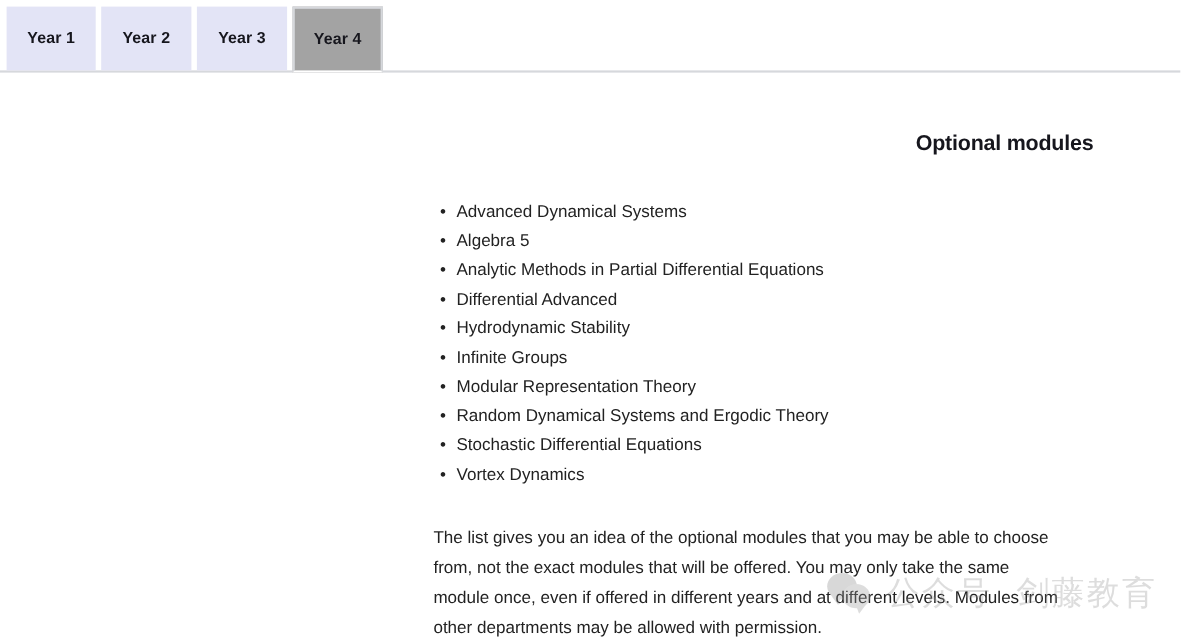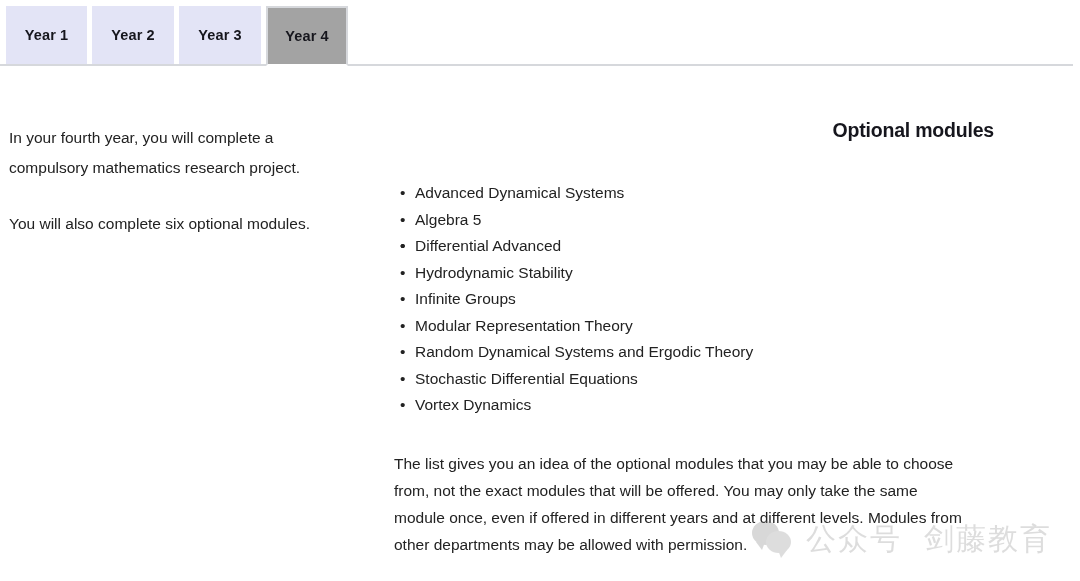--- a/index.html
+++ b/index.html
@@ -219,38 +219,35 @@
       <span>Year 3</span>
     </div>
     <div class="tab active">
       <span>Year 4</span>
     </div>
   </div>
 </div>
 
 <div class="content">
 
-  <div class="col-left">
-    <p>In your fourth year, you will complete a compulsory mathematics research project.</p>
-    <p>You will also complete six optional modules.</p>
-  </div>
 
   <div class="col-right">
     <h2 class="section-title">Optional modules</h2>
     <ul class="module-list">
       <li>
         <span class="bullet">•</span>
         <span>Advanced Dynamical Systems</span>
       </li>
       <li>
         <span class="bullet">•</span>
         <span>Algebra 5</span>
       </li>
       <li>
         <span class="bullet">•</span>
+        <span>Analytic Methods in Partial Differential Equations</span>
       </li>
       <li>
         <span class="bullet">•</span>
         <span>Differential Advanced</span>
       </li>
       <li>
         <span class="bullet">•</span>
         <span>Hydrodynamic Stability</span>
       </li>
       <li>

